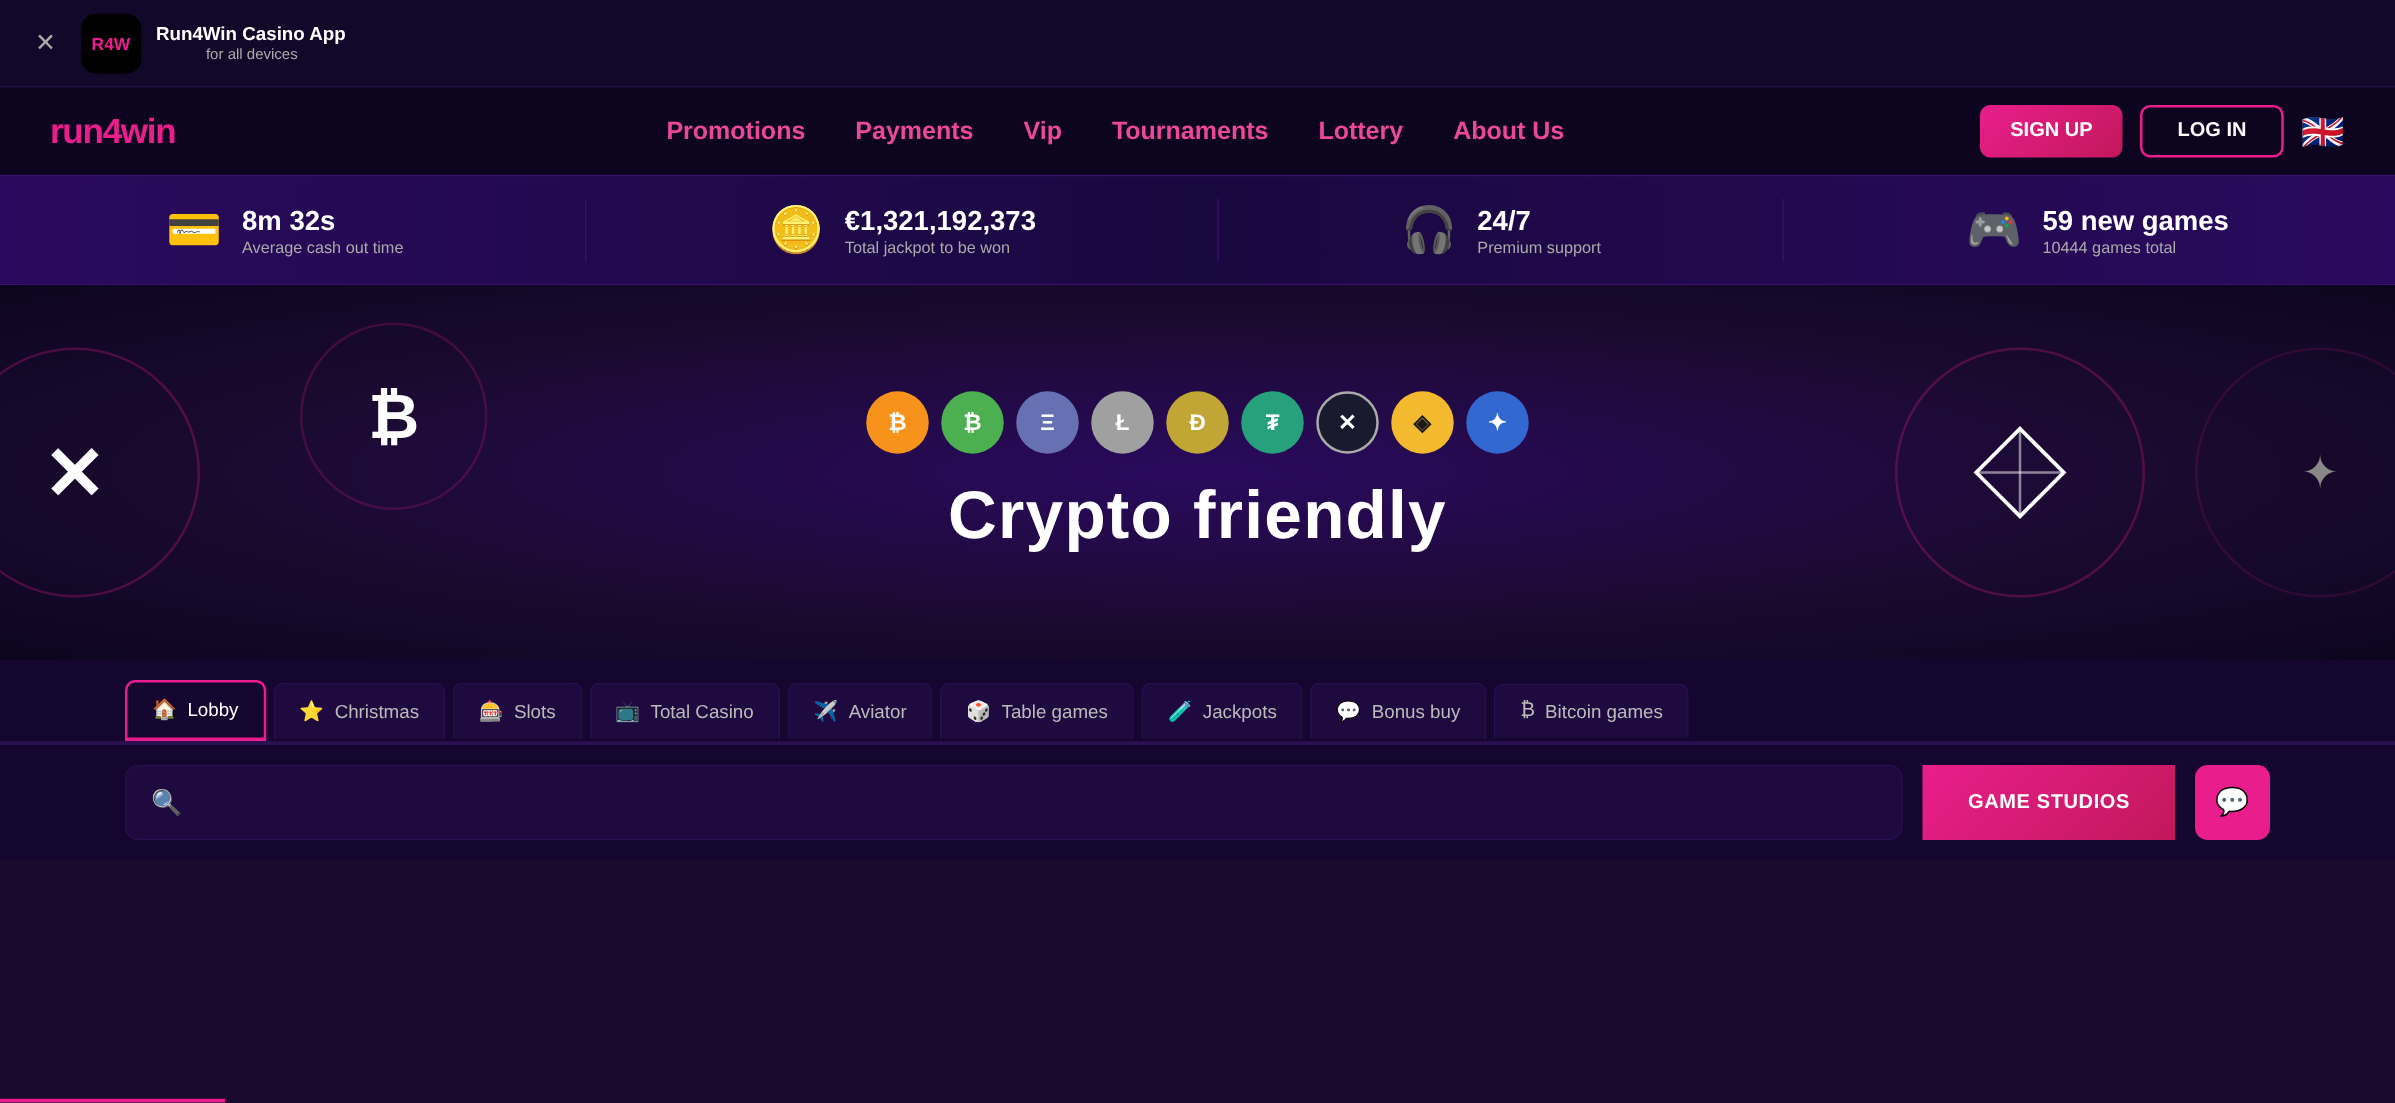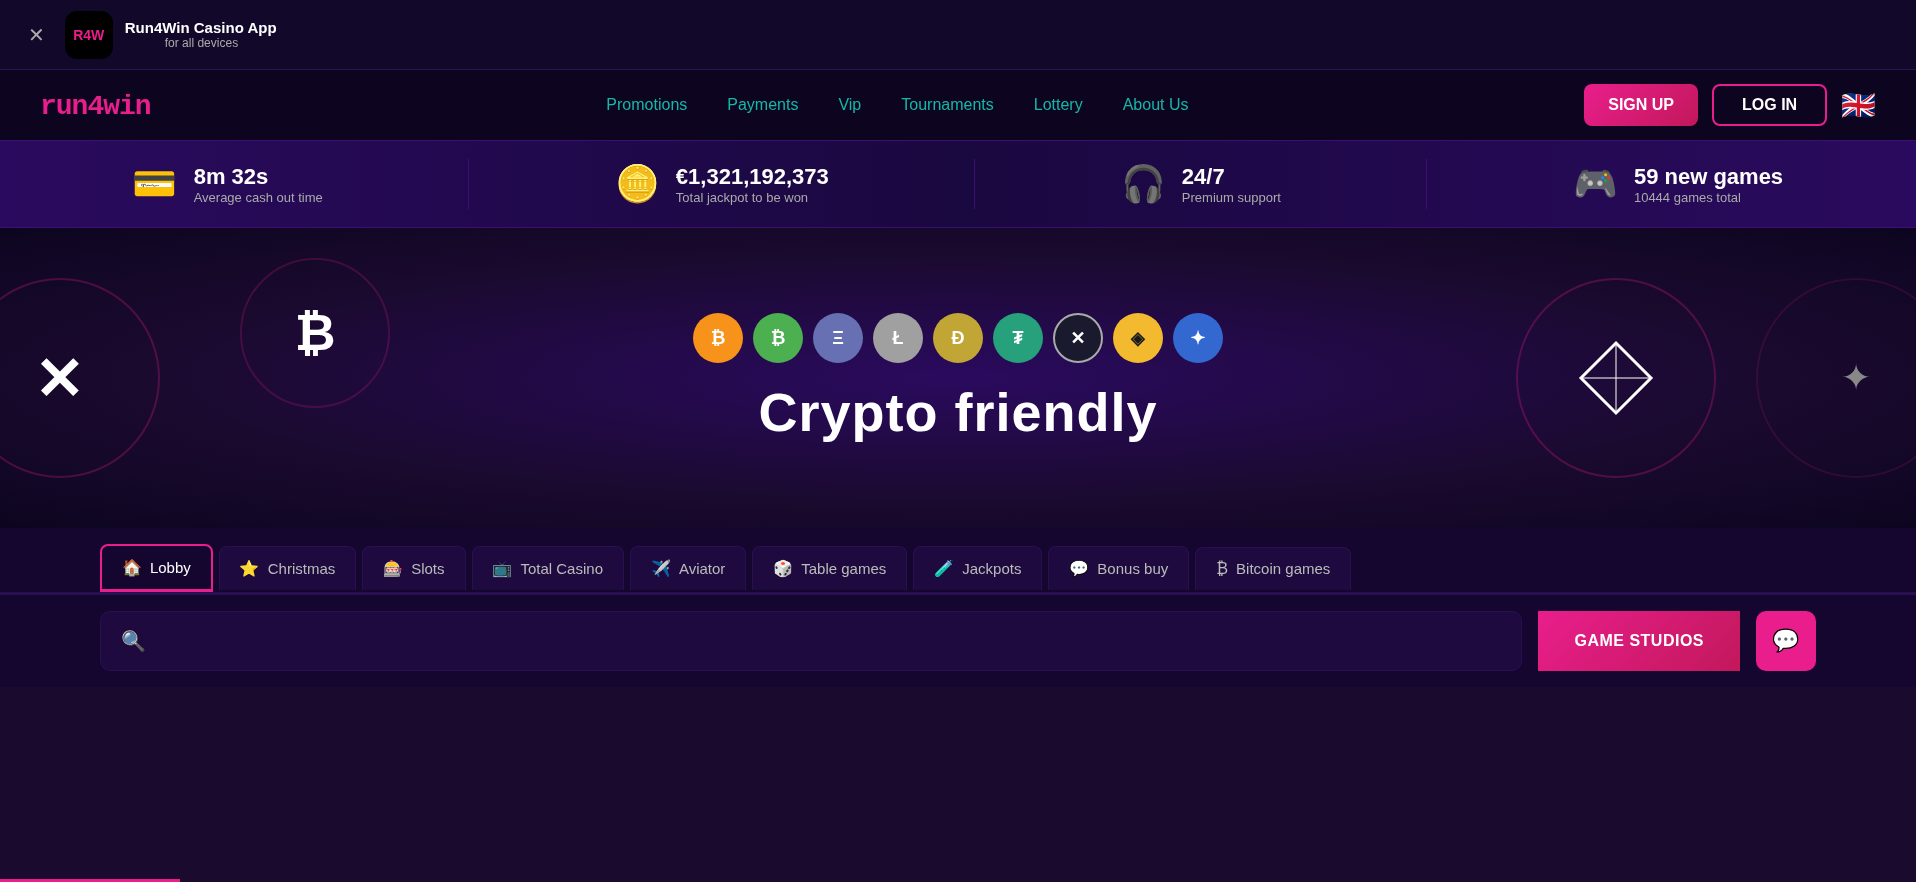--- a/index.html
+++ b/index.html
@@ -80,34 +80,33 @@
     }
     .logo {
       font-size: 28px;
       font-weight: 900;
       color: #fff;
       letter-spacing: -1px;
       margin-right: 60px;
     }
     .logo span {
       color: #e91e8c;
-      font-family: Liberation Mono, monospace;
     }
     .nav-links {
       display: flex;
       align-items: center;
       gap: 40px;
       flex: 1;
       justify-content: center;
     }
     .nav-link {
-      color: #14b8a6;
+      color: #ec4899;
       text-decoration: none;
-      font-size: 16px;
-      font-weight: 400;
+      font-size: 20px;
+      font-weight: 700;
       cursor: pointer;
     }
     .nav-actions {
       display: flex;
       align-items: center;
       gap: 14px;
     }
     .signup-btn {
       background: linear-gradient(135deg, #e91e8c, #c2185b);
       color: #fff;

